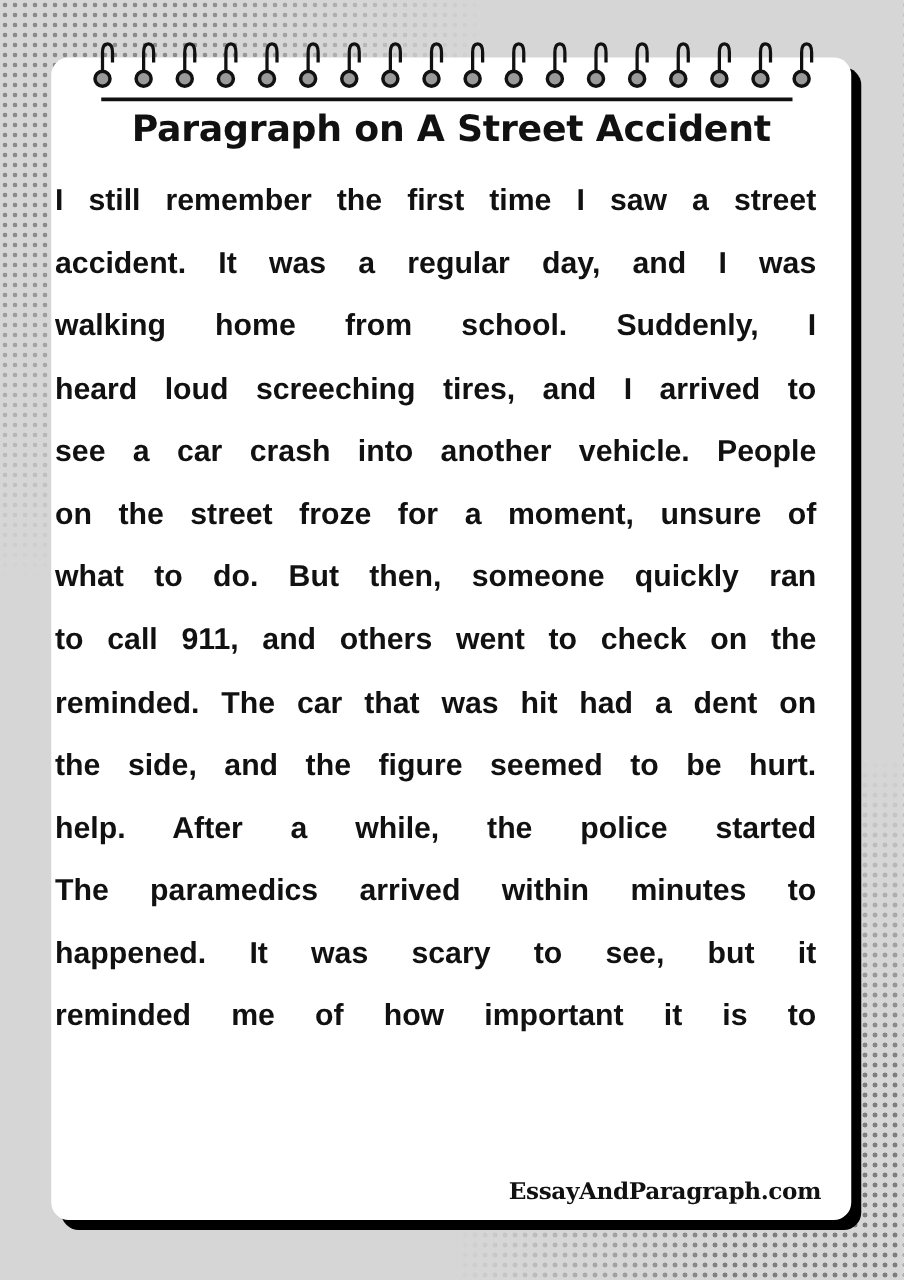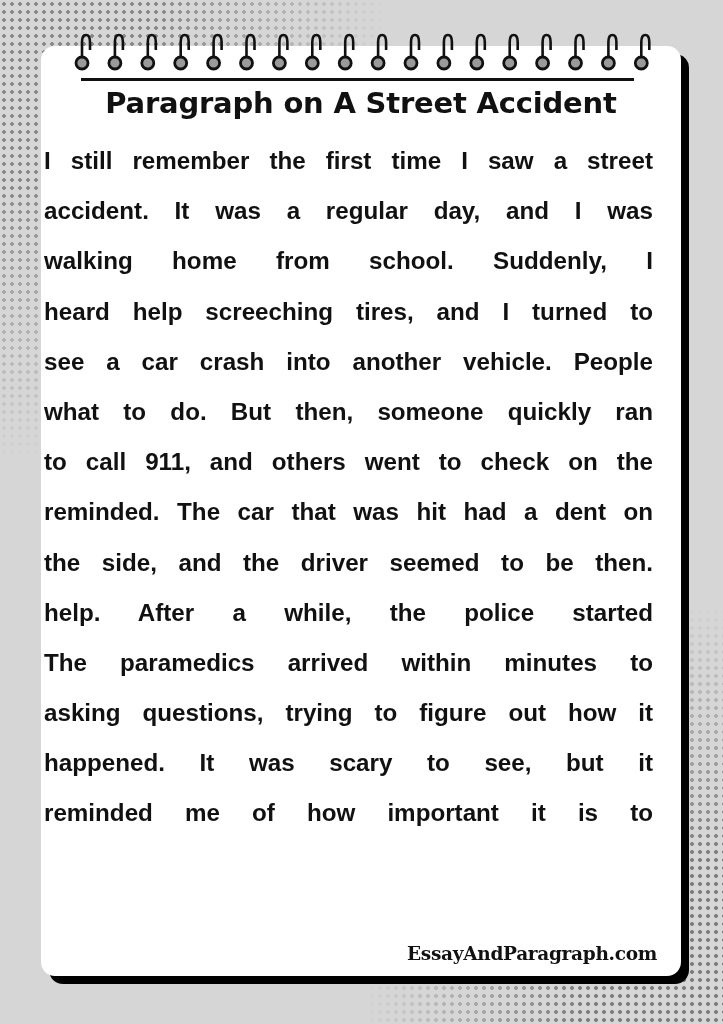--- a/index.html
+++ b/index.html
@@ -147,26 +147,26 @@
   </svg>
 
 <div class="rule"></div>
 
 <div class="title">Paragraph on A Street Accident</div>
 
 <div class="body-text">
   <div class="line"><span>I still remember the first time I saw a street</span></div>
   <div class="line"><span>accident. It was a regular day, and I was</span></div>
   <div class="line"><span>walking home from school. Suddenly, I</span></div>
-  <div class="line"><span>heard help screeching tires, and I turned to</span></div>
+  <div class="line"><span>heard loud screeching tires, and I arrived to</span></div>
   <div class="line"><span>see a car crash into another vehicle. People</span></div>
+  <div class="line"><span>on the street froze for a moment, unsure of</span></div>
   <div class="line"><span>what to do. But then, someone quickly ran</span></div>
   <div class="line"><span>to call 911, and others went to check on the</span></div>
   <div class="line"><span>reminded. The car that was hit had a dent on</span></div>
-  <div class="line"><span>the side, and the driver seemed to be then.</span></div>
+  <div class="line"><span>the side, and the figure seemed to be hurt.</span></div>
   <div class="line"><span>help. After a while, the police started</span></div>
   <div class="line"><span>The paramedics arrived within minutes to</span></div>
-  <div class="line"><span>asking questions, trying to figure out how it</span></div>
   <div class="line"><span>happened. It was scary to see, but it</span></div>
   <div class="line"><span>reminded me of how important it is to</span></div>
 </div>
 
 <div class="footer">EssayAndParagraph.com</div>
 
 </body></html>

